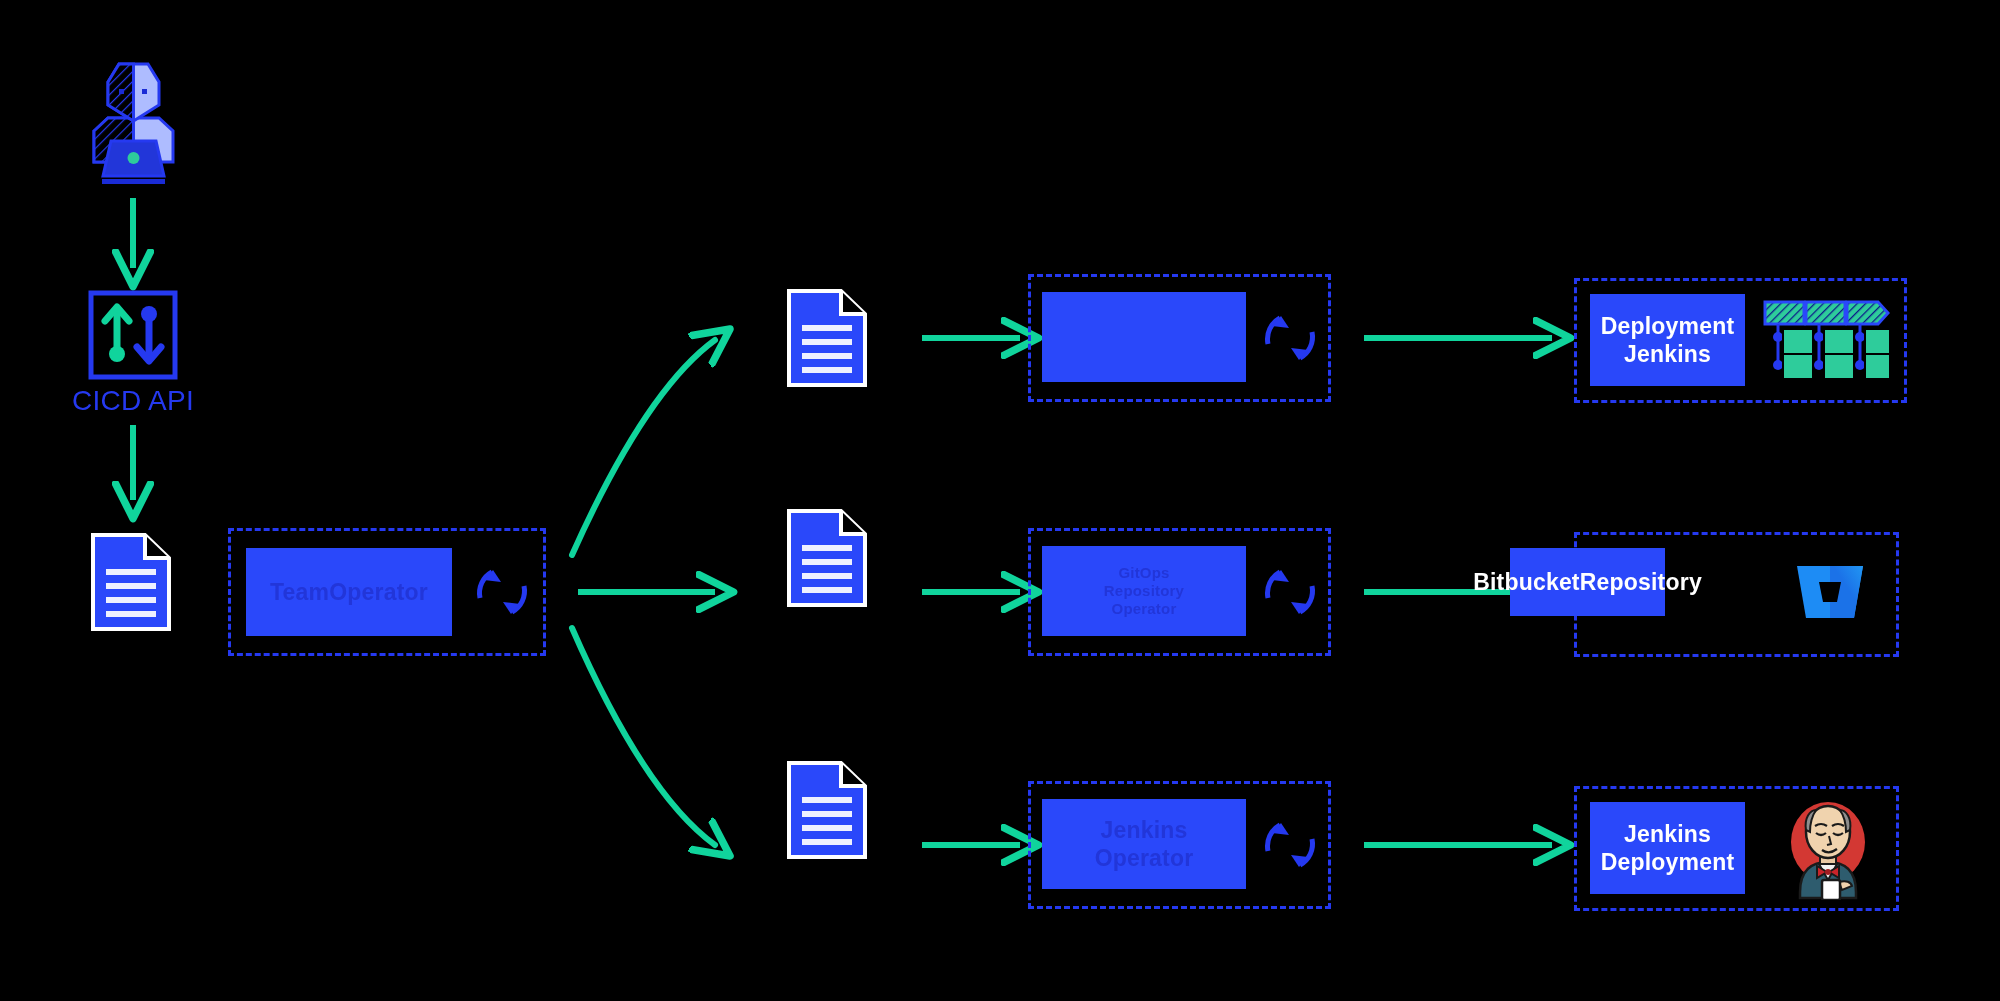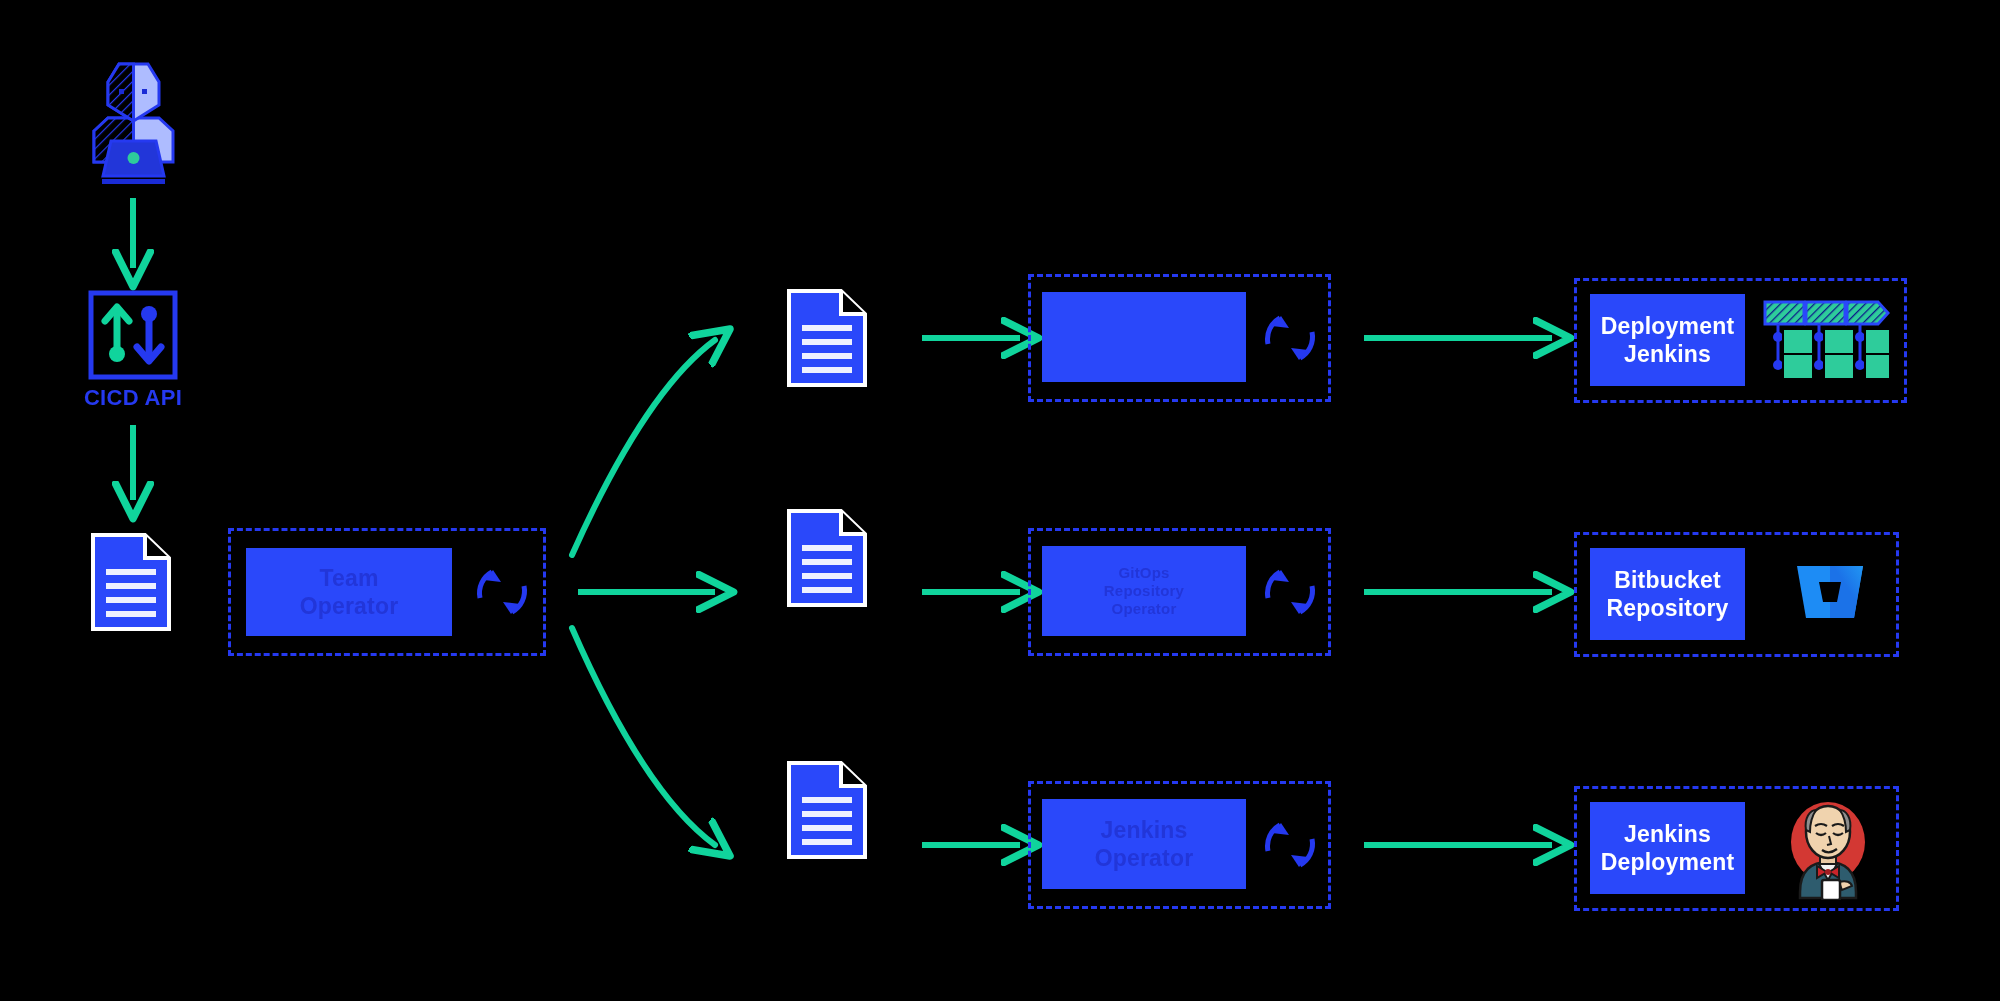--- a/index.html
+++ b/index.html
@@ -53,22 +53,22 @@
   }
   
   .fill-box.dim-label {
     color: #2236d9;
     font-size: 23px;
   }
 
   .cicd-caption {
     position: absolute;
     color: #2539f0;
-    font-size: 22px;
-    font-weight: bold;
+    font-size: 28px;
+    font-weight: normal;
     text-align: center;
     width: 180px;
     letter-spacing: .3px;
   }
 
   .icon-slot {
     position: absolute;
     line-height: 0;
   }
 </style>
@@ -168,21 +168,21 @@
       <g fill="#eef1ff">
         <rect x="16" y="37" width="50" height="6"></rect>
         <rect x="16" y="51" width="50" height="6"></rect>
         <rect x="16" y="65" width="50" height="6"></rect>
         <rect x="16" y="79" width="50" height="6"></rect>
       </g>
     </svg>
   </div>
 
   <div class="dashed-frame" style="left:228px; top:528px; width:318px; height:128px;"></div>
-  <div class="fill-box dim-label" style="left:246px; top:548px; width:206px; height:88px; flex-direction:column;">
+  <div class="fill-box dim-label" style="left:246px; top:548px; width:206px; height:88px; flex-direction:row;">
     <span>Team</span>
     <span>Operator</span>
   </div>
   <div class="icon-slot" style="left:470px; top:560px;">
     <svg width="64" height="64" viewBox="0 0 64 64">
       <path d="M10,38 A24,24 0 0 1 22,12" fill="none" stroke="#2539f0" stroke-width="5"></path>
       <path d="M14,20 L23,10 L31,22 Z" fill="#2539f0"></path>
       <path d="M54,26 A24,24 0 0 1 42,52" fill="none" stroke="#2539f0" stroke-width="5"></path>
       <path d="M50,44 L41,54 L33,42 Z" fill="#2539f0"></path>
     </svg>
@@ -282,21 +282,21 @@
   <div class="icon-slot" style="left:1258px; top:560px;">
     <svg width="64" height="64" viewBox="0 0 64 64">
       <path d="M10,38 A24,24 0 0 1 22,12" fill="none" stroke="#2539f0" stroke-width="5"></path>
       <path d="M14,20 L23,10 L31,22 Z" fill="#2539f0"></path>
       <path d="M54,26 A24,24 0 0 1 42,52" fill="none" stroke="#2539f0" stroke-width="5"></path>
       <path d="M50,44 L41,54 L33,42 Z" fill="#2539f0"></path>
     </svg>
   </div>
 
   <div class="dashed-frame" style="left:1574px; top:532px; width:325px; height:125px;"></div>
-  <div class="fill-box white-label" style="left:1590px; top:548px; width:155px; height:92px; flex-direction:column;">
+  <div class="fill-box white-label" style="left:1510px; top:548px; width:155px; height:68px; flex-direction:row;">
     <span>Bitbucket</span>
     <span>Repository</span>
   </div>
   <div class="icon-slot" style="left:1794px; top:560px;">
     <svg width="72" height="64" viewBox="0 0 72 64">
       <defs>
         <linearGradient id="bbg" x1="0" y1="1" x2="1" y2="0">
           <stop offset="0%" stop-color="#1b72e8"></stop>
           <stop offset="55%" stop-color="#1b72e8"></stop>
           <stop offset="100%" stop-color="#2196f3"></stop>

